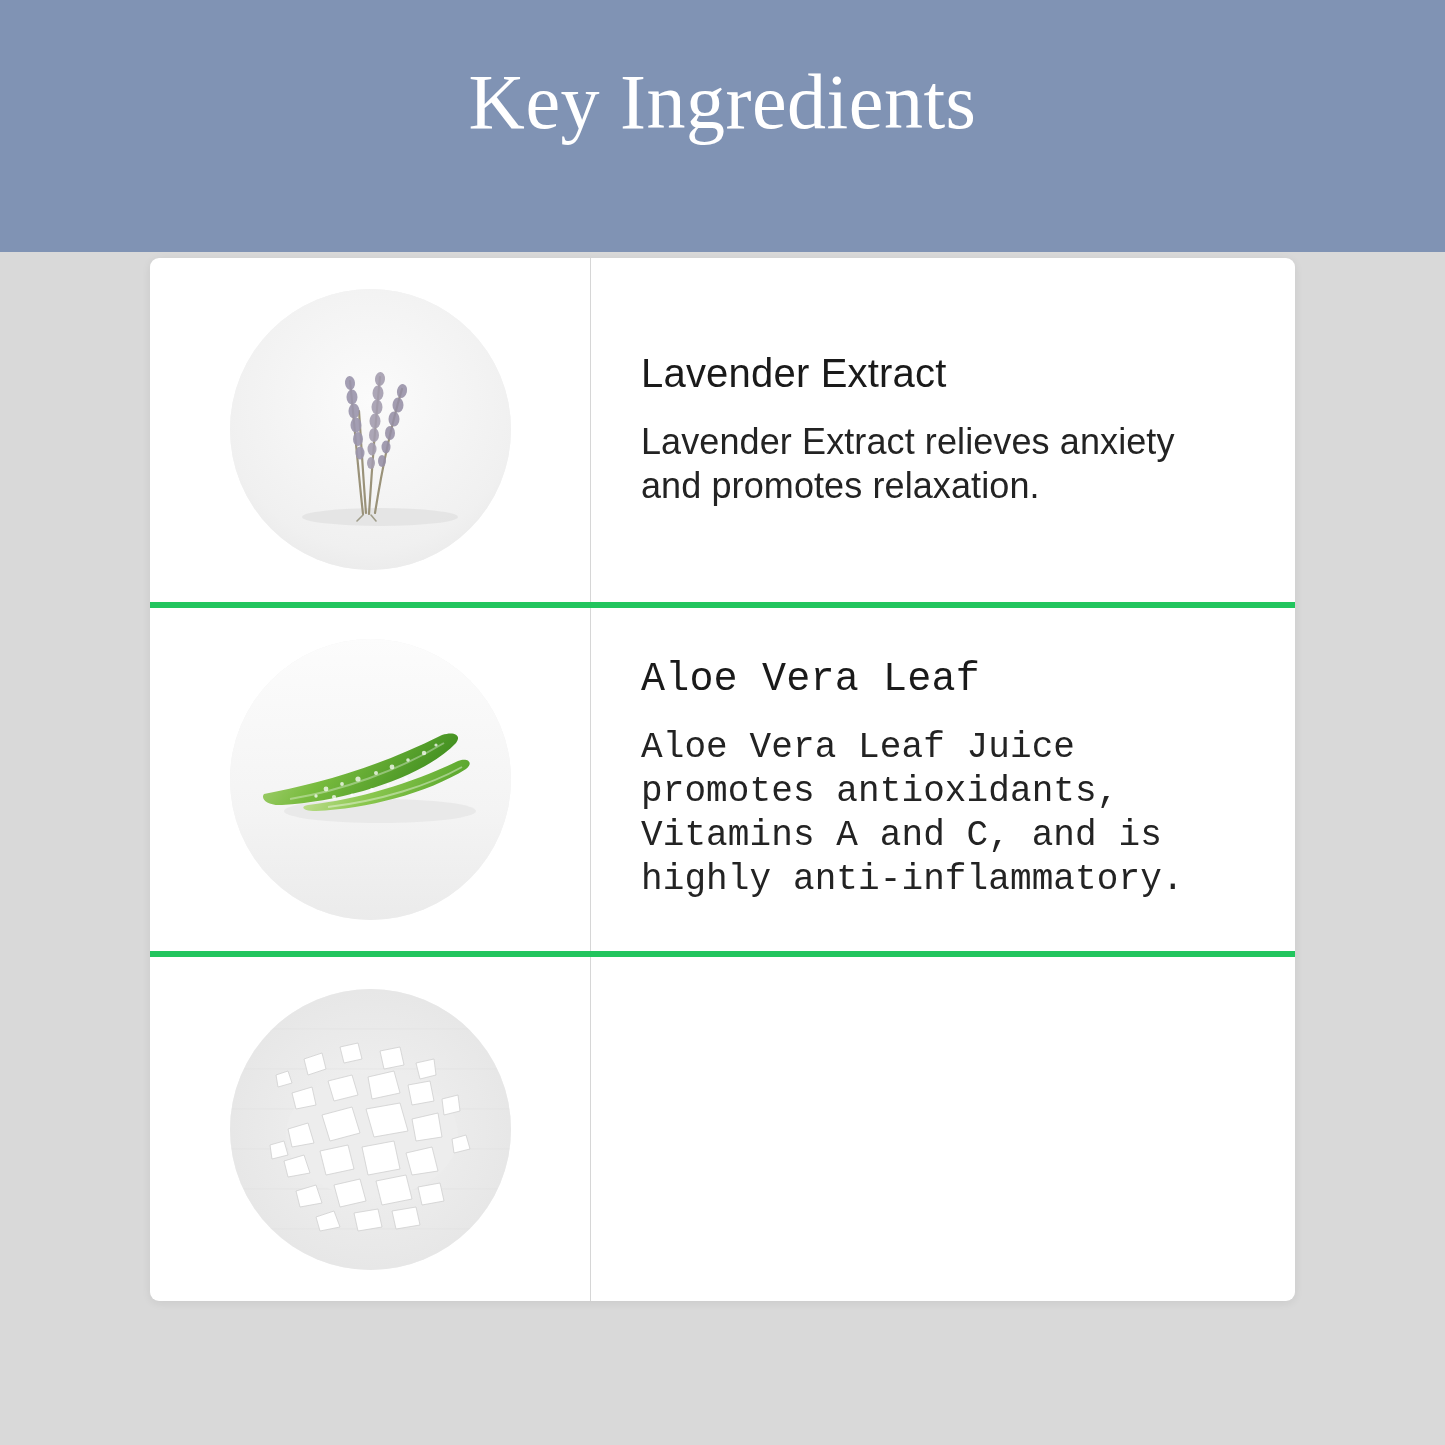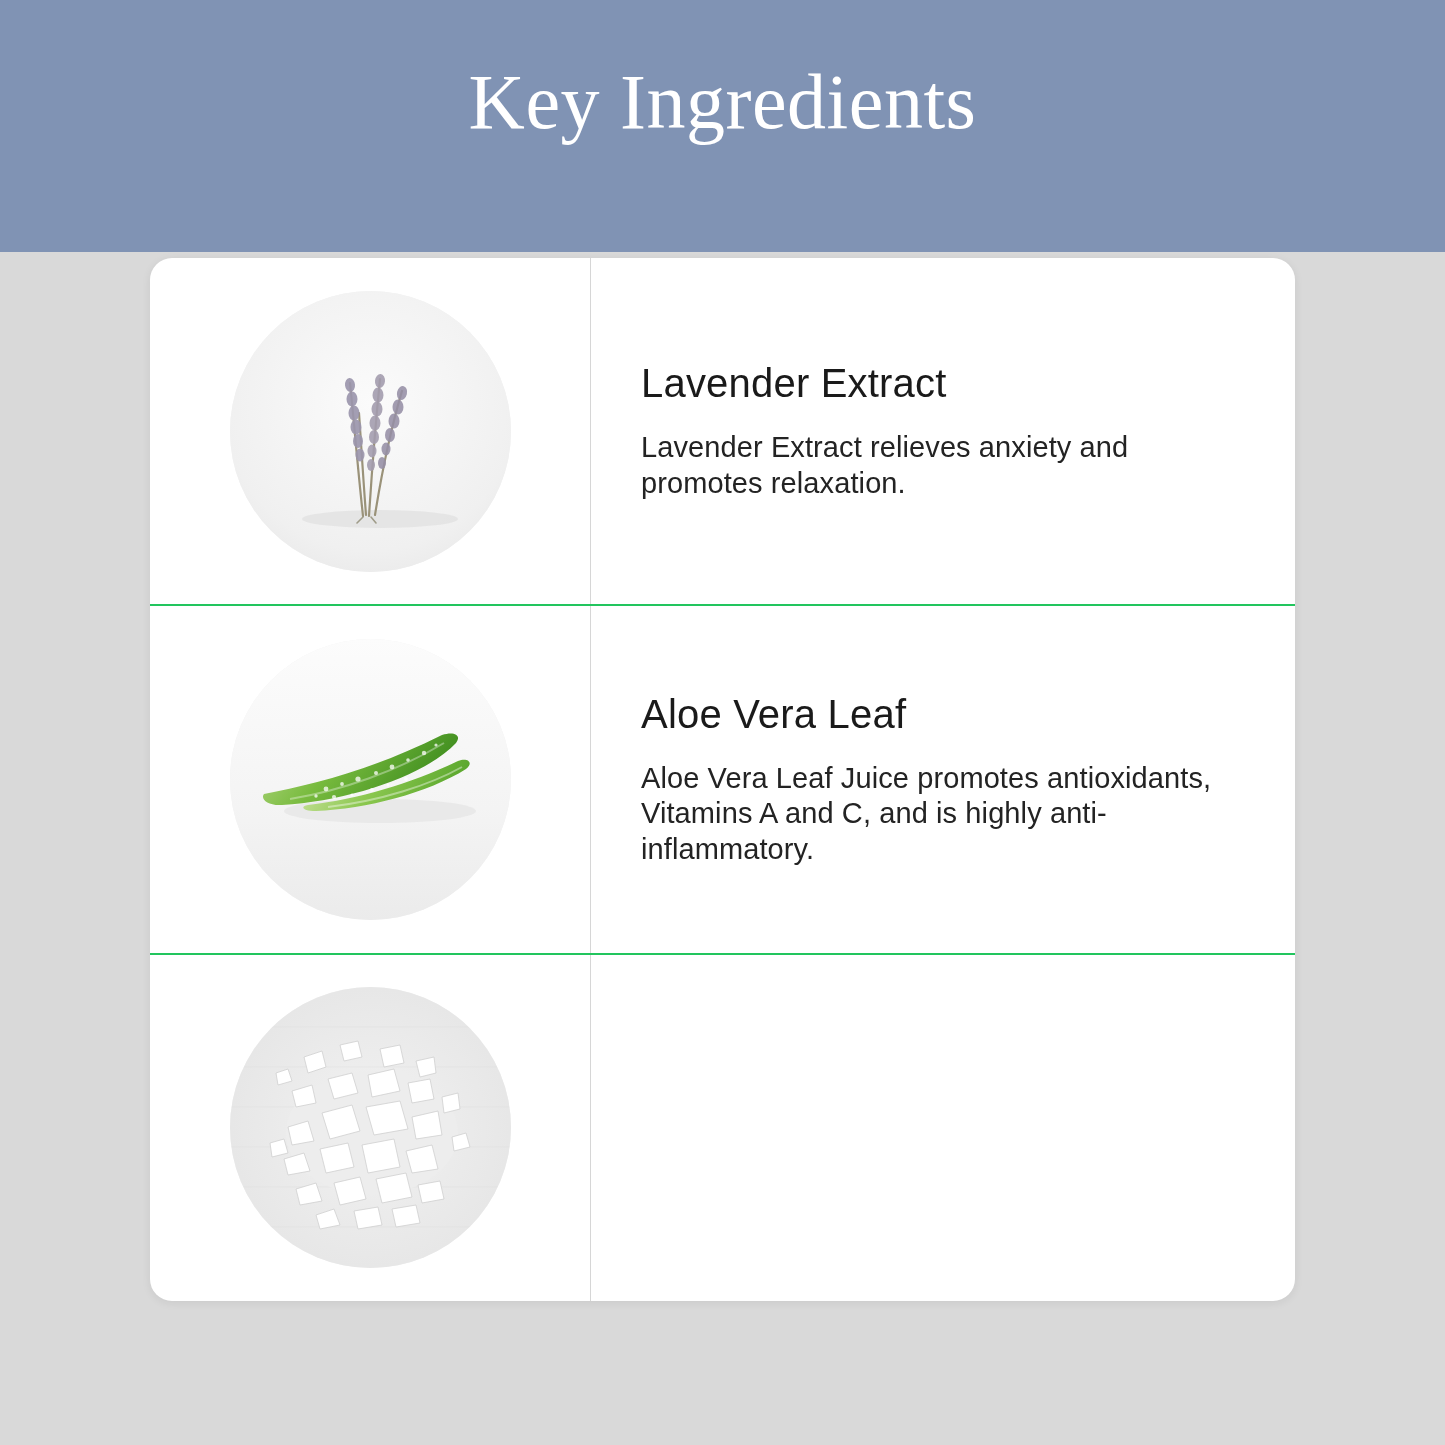--- a/index.html
+++ b/index.html
@@ -50,36 +50,36 @@
     flex: 1 1 auto;
     display: flex;
     align-items: center;
     justify-content: center;
   }
 
   .card {
     width: 1145px;
     height: 1043px;
     background: #ffffff;
-    border-radius: 22px;
+    border-radius: 9px;
     box-shadow: 0 2px 10px rgba(0,0,0,0.07);
     overflow: hidden;
     display: flex;
     flex-direction: column;
     margin-top: 6px;
   }
 
   .row {
     flex: 1 1 0;
     display: flex;
     align-items: stretch;
     position: relative;
   }
 
-  .row + .row { border-top: 2px solid #22c55e; }
+  .row + .row { border-top: 6px solid #22c55e; font-family: Liberation Mono, monospace; }
 
   .media-cell {
     flex: 0 0 441px;
     display: flex;
     align-items: center;
     justify-content: center;
     border-right: 1px solid #d6d6d6;
   }
 
   .thumb {
@@ -101,21 +101,21 @@
 
   .item-title {
     font-size: 40px;
     font-weight: 400;
     color: #1a1a1a;
     letter-spacing: 0.2px;
     margin-bottom: 16px;
   }
 
   .item-desc {
-    font-size: 29px;
+    font-size: 36px;
     line-height: 1.22;
     color: #232323;
     max-width: 630px;
     letter-spacing: 0.1px;
     margin-top: 8px;
   }
 
   
   .art { position: absolute; inset: 0; }
 </style>

